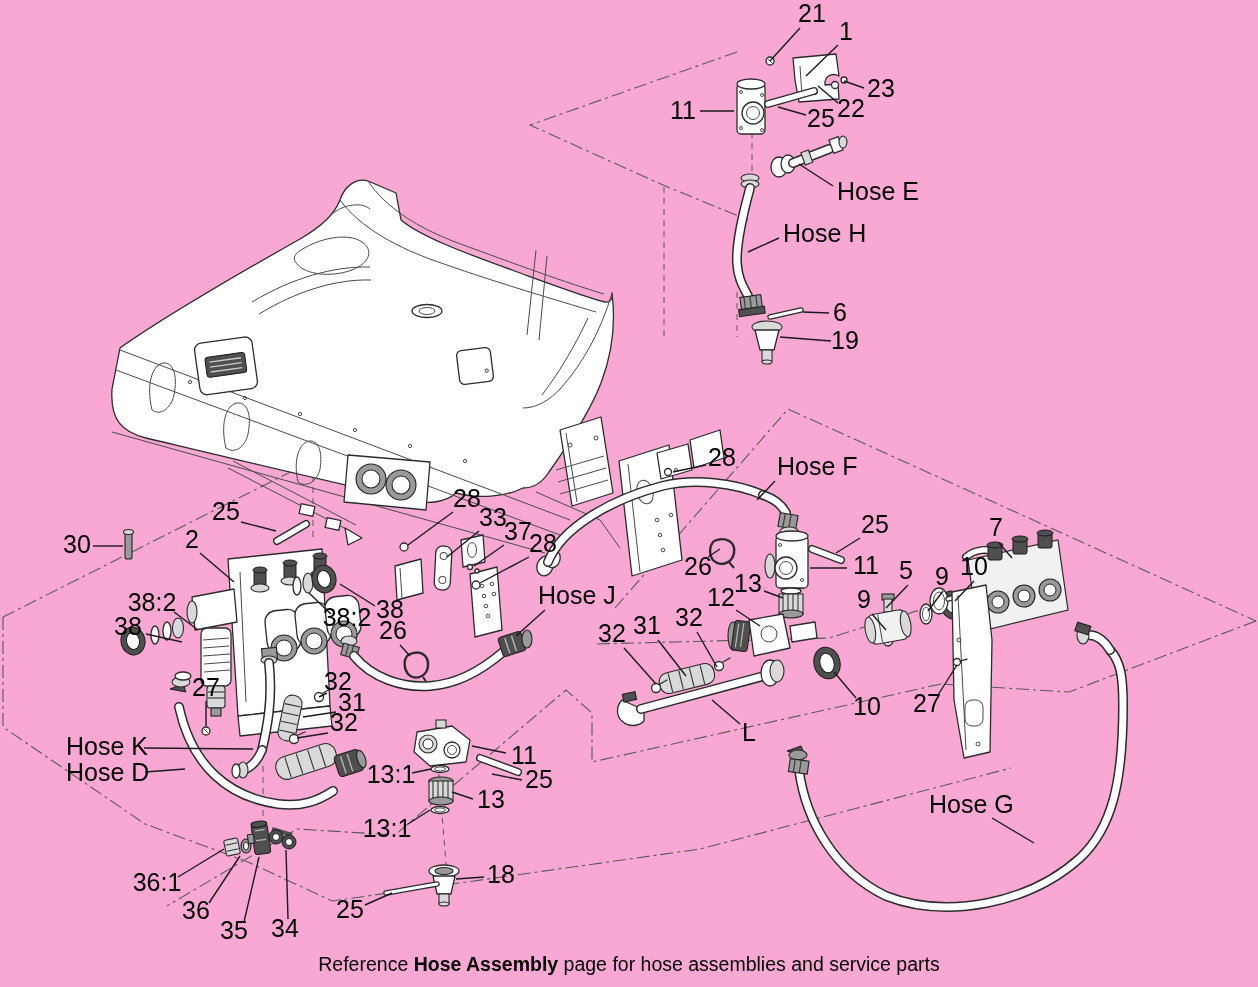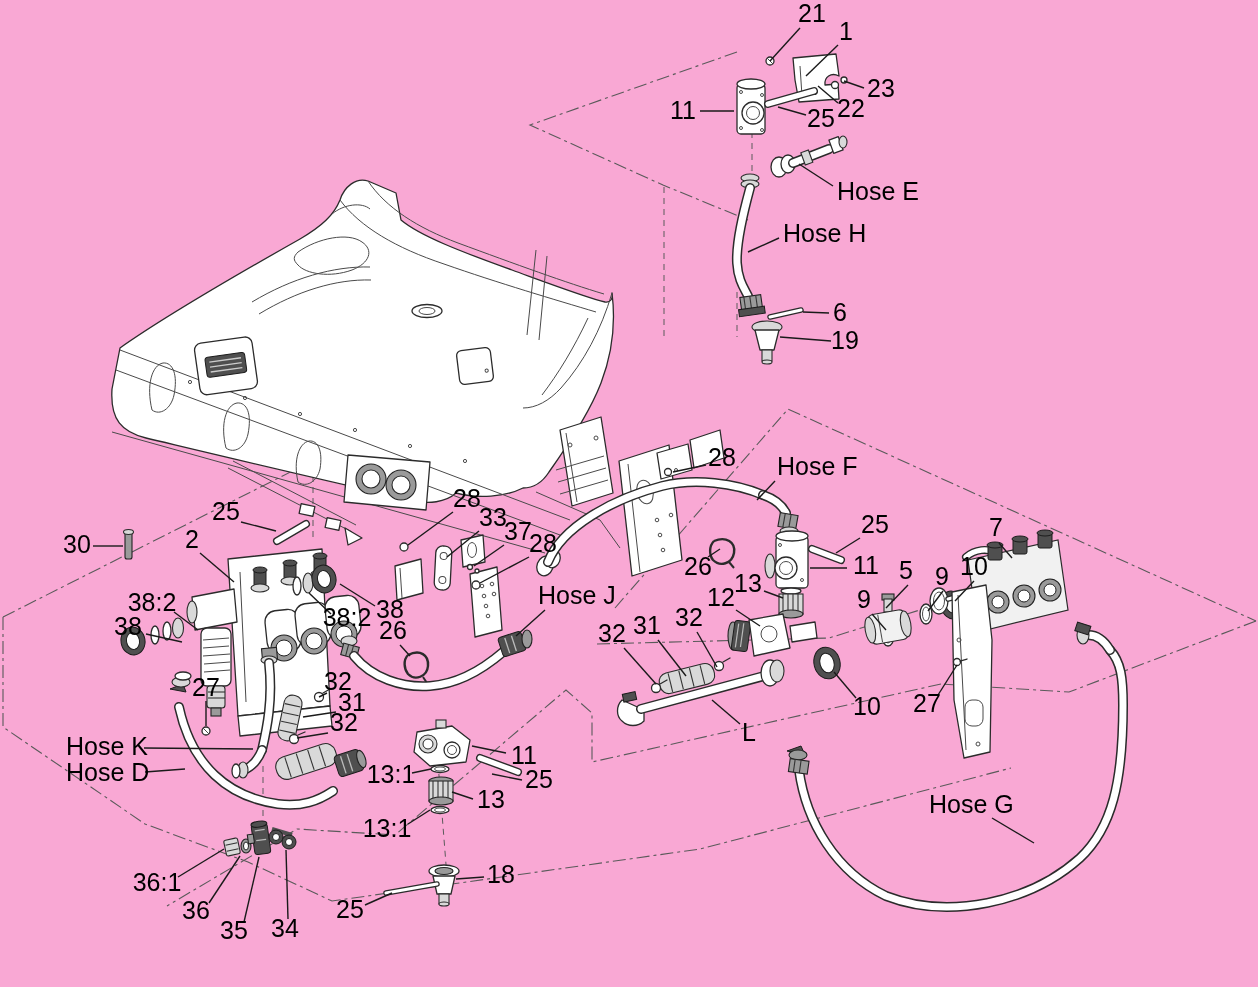--- a/index.html
+++ b/index.html
@@ -686,13 +686,14 @@
         <text x="285" y="937" class="callout" text-anchor="middle">34</text>
         <line x1="365" y1="905" x2="392" y2="893" class="leader"></line>
         <text x="350" y="918" class="callout" text-anchor="middle">25</text>
         <line x1="484" y1="877" x2="456" y2="879" class="leader"></line>
         <text x="501" y="883" class="callout" text-anchor="middle">18</text>
         <line x1="992" y1="818" x2="1034" y2="843" class="leader"></line>
         <text x="929" y="813" class="callout" text-anchor="start">Hose G</text>
       </g>
 </svg>
 
+<div id="footer"><span>Reference </span><b>Hose Assembly</b><span> page for hose assemblies and service parts</span></div>
 </div>
 
 </body></html>

